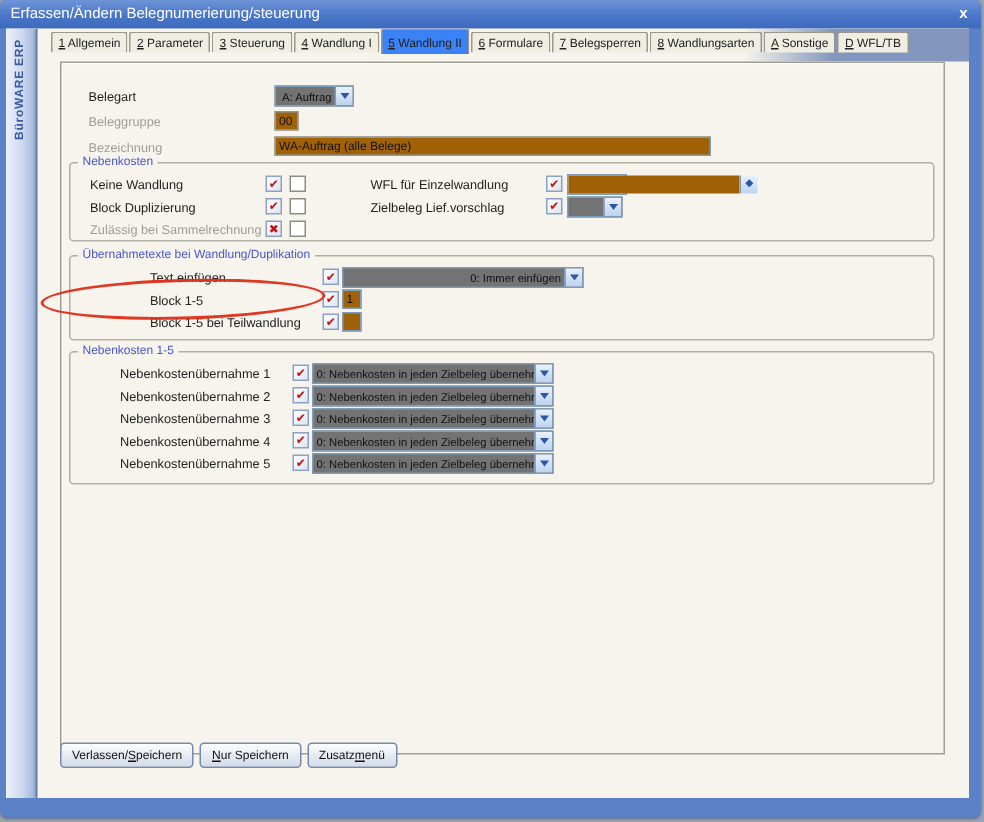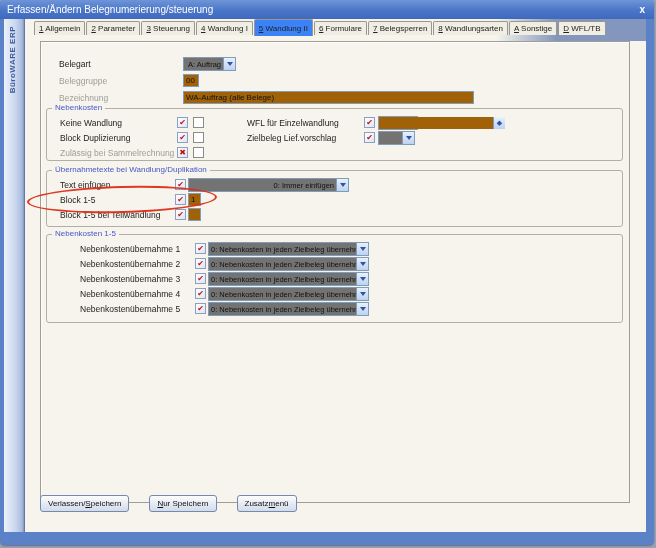--- a/index.html
+++ b/index.html
@@ -98,21 +98,21 @@
   .w115 { width:115px; }
   .gap5 { margin-right:5px; } .gap2 { margin-right:2px; } .gap3 { margin-right:3px; }
   .rcol { margin-left:43px; }
   
   .ellipse {
     position:absolute; left:2px; top:167px; width:190px; height:27px;
     border:2px solid #dd2d18; border-radius:50%;
     transform:rotate(-1.5deg); pointer-events:none; z-index:5; opacity:.95;
   }
   
-  .btn-row { position:absolute; left:15px; top:476px; display:flex; gap:20px; }
+  .btn-row { position:absolute; left:15px; top:476px; display:flex; gap:4px; }
   .btn {
     height:17px; padding:0 7px; font-size:8px; color:#111;
     background:linear-gradient(to bottom,#fdfdfe,#e2e8f1 60%,#d3dcea);
     border:1px solid #7588ad; border-radius:3px;
     display:flex; align-items:center; white-space:nowrap; cursor:default;
   }
 </style>
 </head>
 <body>
 
@@ -191,21 +191,21 @@
                 </span>
             </div>
           </div>
           <div class="fs-row">
             <span class="lbl w117 dis">Zulässig bei Sammelrechnung</span>
             <span class="flag gap5">✖</span>
             <span class="cb"></span>
           </div>
         </div>
 
-        <div class="fs" style="top:128px; height:57px;">
+        <div class="fs" style="top:128px; height:57px;padding-left:40px;">
           <span class="fs-legend">Übernahmetexte bei Wandlung/Duplikation</span>
           <div class="fs-row first">
             <span class="lbl w115">Text einfügen</span>
             <span class="flag gap2">✔</span>
             <div class="select" style="width:161px;">
               <span class="select-text">0: Immer einfügen</span>
               <span class="select-btn">
                   <span class="arrow"></span>
                 </span>
             </div>

